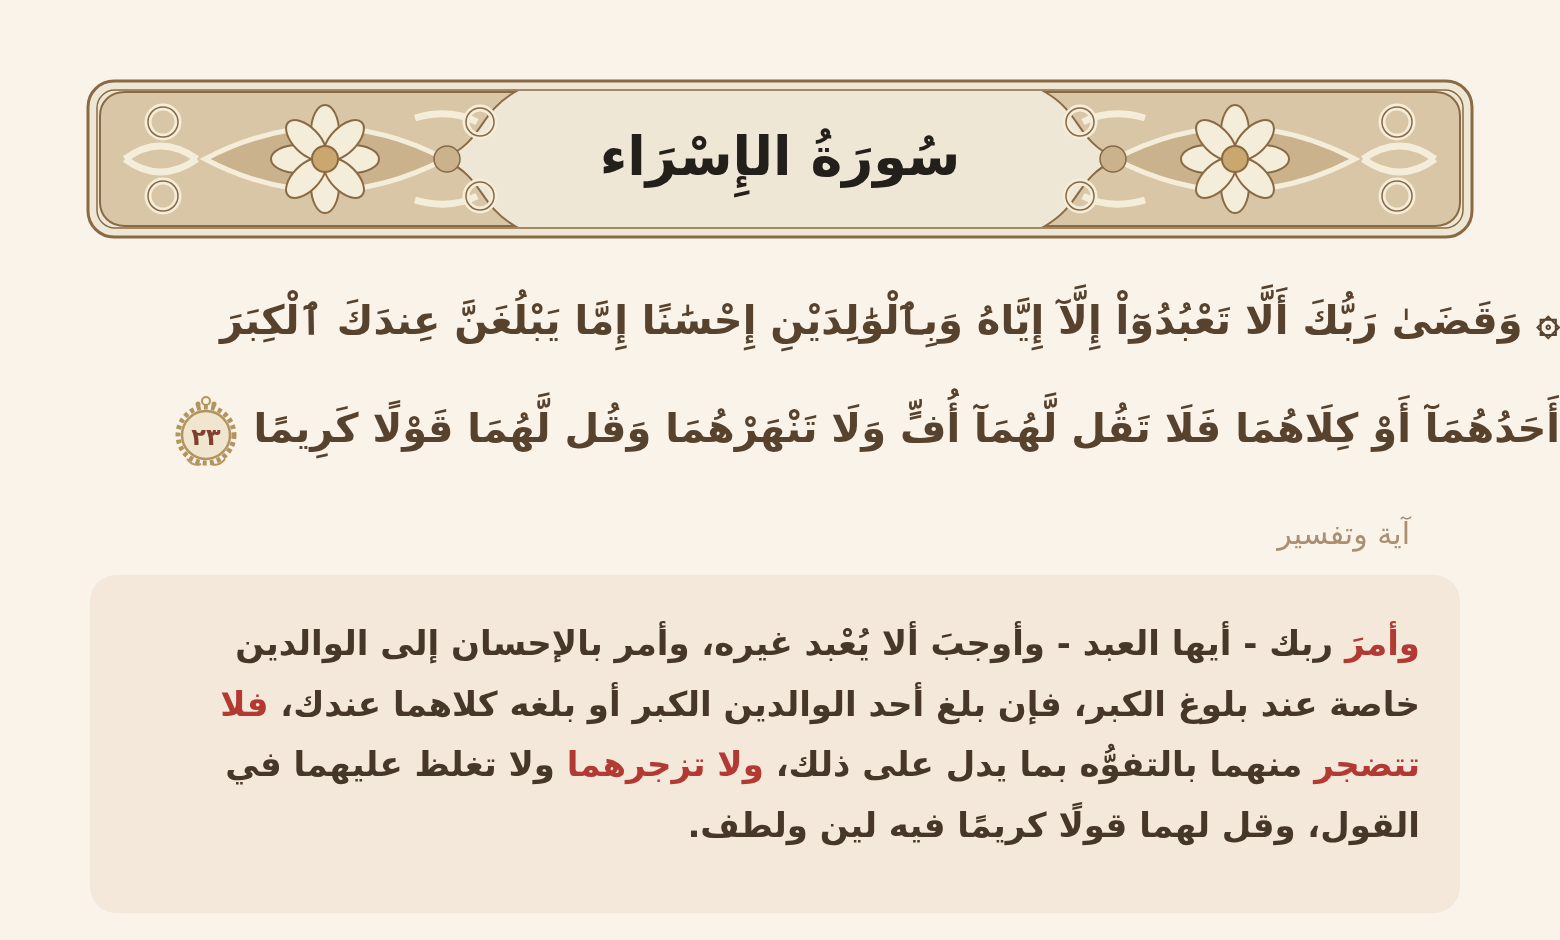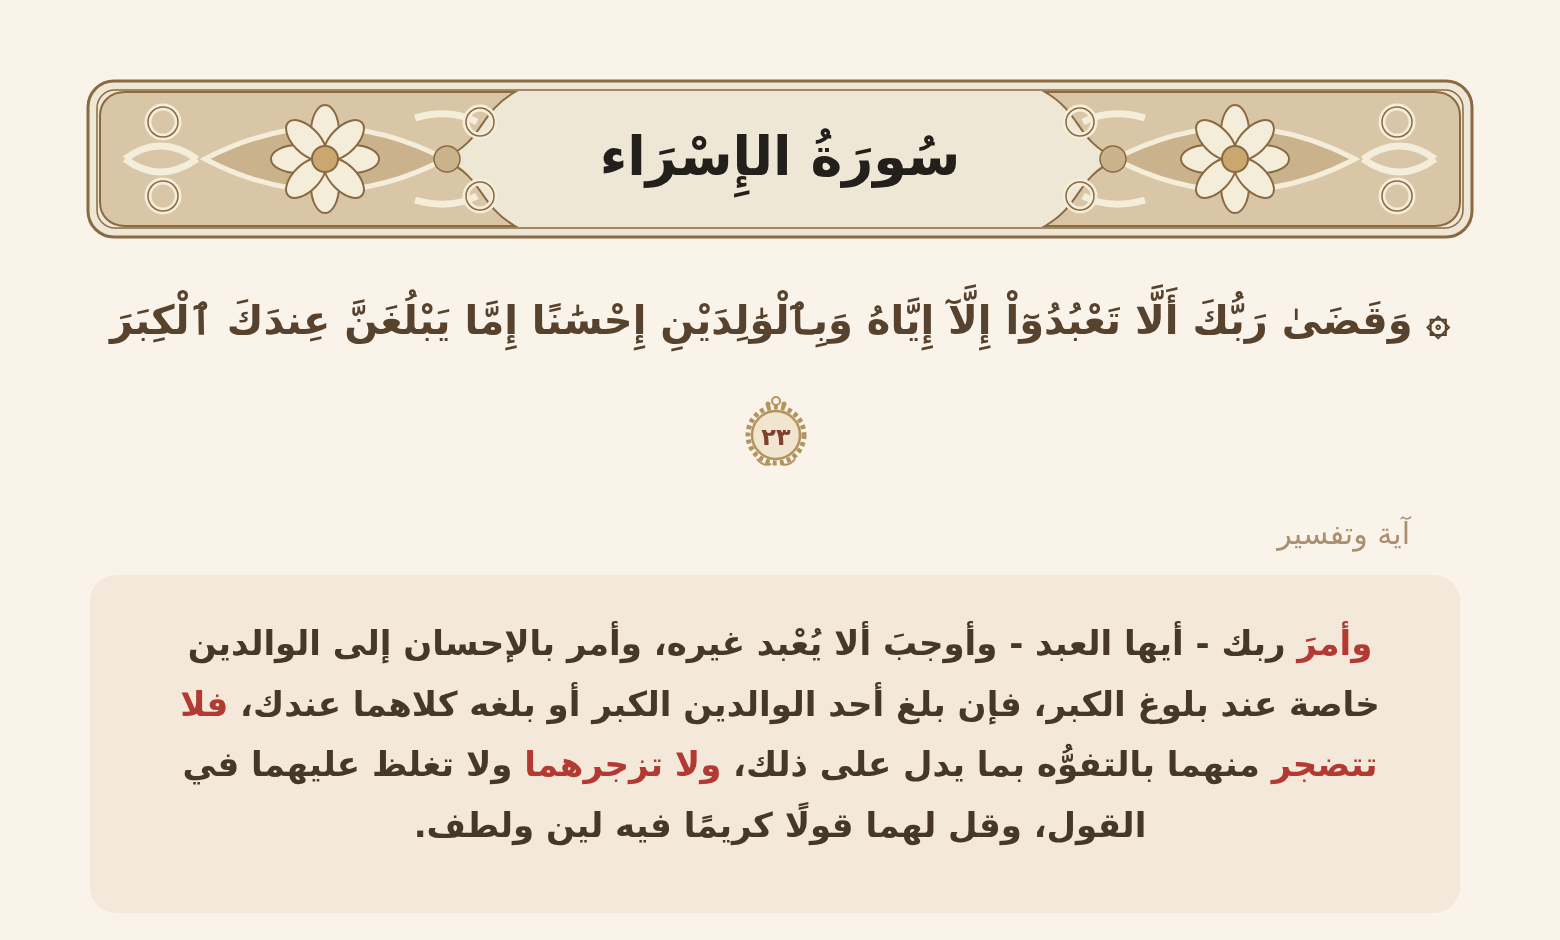--- a/index.html
+++ b/index.html
@@ -17,39 +17,39 @@
     direction:rtl;
   }
   .banner-wrap{position:relative;width:1390px;height:162px;margin:78px 85px 0 85px;}
   .banner-wrap svg{display:block;width:1390px;height:162px;}
   .banner-title{
     position:absolute;inset:0;display:flex;align-items:center;justify-content:center;
     font-size:54px;font-weight:bold;color:var(--title-ink);letter-spacing:1px;
     padding-bottom:6px;
   }
   .verse{
-    margin-top:26px;text-align:center;color:var(--ink-verse);
+    margin-top:26px;color:var(--ink-verse);
     font-size:40px;line-height:108px;font-weight:bold;
   }
   .verse-line{white-space:nowrap;}
   .ayah-medallion{
     display:inline-block;vertical-align:middle;margin-right:14px;margin-left:6px;
     width:66px;height:76px;
   }
   .section-label{
     margin:34px 150px 2px 0;text-align:right;
     font-size:30px;color:var(--label);
   }
   .tafsir-box{
     margin:24px 100px 0 90px;
     background:var(--box-bg);
     border-radius:26px;
     padding:38px 40px 58px 50px;
     font-size:34px;line-height:1.78;color:var(--ink-tafsir);
-    text-align:center;font-weight:bold;
+    text-align:right;font-weight:bold;
   }
   .tafsir-box .hl{color:var(--red);}
 </style>
 </head>
 <body>
 
 <div class="banner-wrap">
   <svg viewBox="0 0 1390 162" aria-hidden="true">
 
     <rect x="3" y="3" width="1384" height="156" rx="26" fill="var(--banner-base)" stroke="var(--banner-line)" stroke-width="3"></rect>
@@ -96,21 +96,21 @@
     </defs>
     <use href="#panelDeco"></use>
     <use href="#panelDeco" transform="matrix(-1,0,0,1,1390,0)"></use>
   </svg>
   <div class="banner-title">سُورَةُ الإِسْرَاء</div>
 </div>
 
 <div class="verse">
   <div class="verse-line">۞ وَقَضَىٰ رَبُّكَ أَلَّا تَعْبُدُوٓاْ إِلَّآ إِيَّاهُ وَبِٱلْوَٰلِدَيْنِ إِحْسَٰنًا إِمَّا يَبْلُغَنَّ عِندَكَ ٱلْكِبَرَ</div>
   <div class="verse-line">
-    <svg class="ayah-medallion" viewBox="0 0 66 76">
+    <span>أَحَدُهُمَآ أَوْ كِلَاهُمَا فَلَا تَقُل لَّهُمَآ أُفٍّ وَلَا تَنْهَرْهُمَا وَقُل لَّهُمَا قَوْلًا كَرِيمًا</span><svg class="ayah-medallion" viewBox="0 0 66 76">
       <circle cx="33" cy="42" r="28" fill="none" stroke="var(--gold)" stroke-width="5" stroke-dasharray="4 3.2"></circle>
       <circle cx="33" cy="42" r="24" fill="var(--medallion-fill)" stroke="var(--gold)" stroke-width="2.5"></circle>
       <circle cx="33" cy="8" r="4" fill="none" stroke="var(--gold)" stroke-width="2"></circle>
       <circle cx="25" cy="11" r="2.5" fill="var(--gold)"></circle>
       <circle cx="41" cy="11" r="2.5" fill="var(--gold)"></circle>
       <path d="M14,66 Q20,74 28,71 M52,66 Q46,74 38,71" fill="none" stroke="var(--gold)" stroke-width="2"></path>
       <text x="33" y="52" text-anchor="middle" font-size="24" font-weight="bold" fill="var(--maroon)">٢٣</text>
     </svg>
   </div>
 </div>

